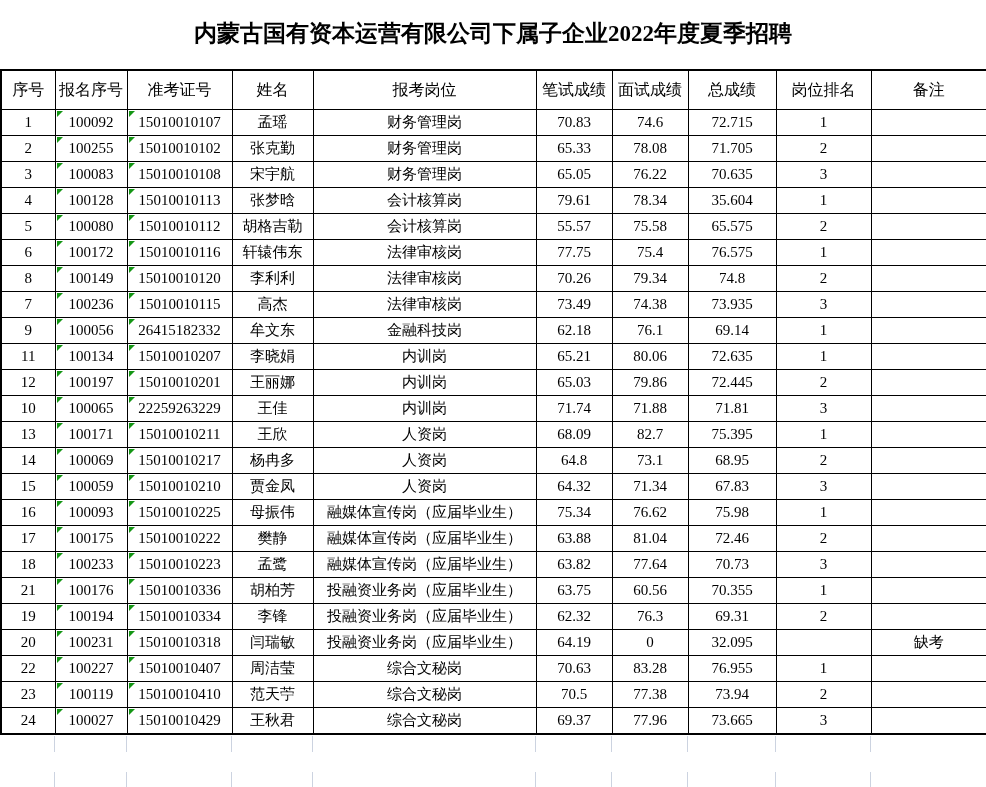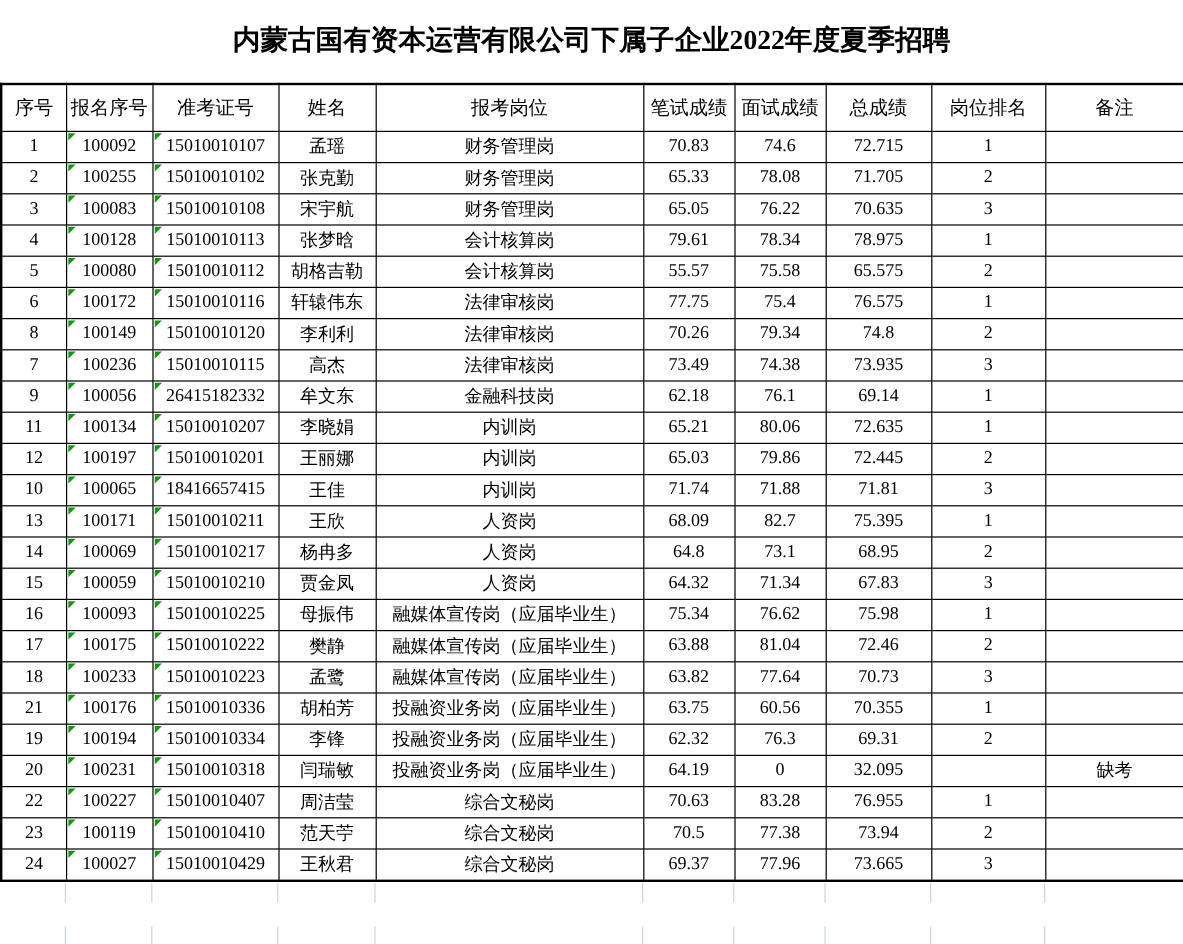--- a/index.html
+++ b/index.html
@@ -125,21 +125,21 @@
     </tr>
 
     <tr>
       <td><span class="v">4</span></td>
       <td><span class="tri"></span><span class="v">100128</span></td>
       <td><span class="tri"></span><span class="v">15010010113</span></td>
       <td><span class="v">张梦晗</span></td>
       <td><span class="v">会计核算岗</span></td>
       <td><span class="v">79.61</span></td>
       <td><span class="v">78.34</span></td>
-      <td><span class="v">78.975</span></td>
+      <td><span class="v">35.604</span></td>
       <td><span class="v">1</span></td>
       <td><span class="v"></span></td>
     </tr>
 
     <tr>
       <td><span class="v">5</span></td>
       <td><span class="tri"></span><span class="v">100080</span></td>
       <td><span class="tri"></span><span class="v">15010010112</span></td>
       <td><span class="v">胡格吉勒</span></td>
       <td><span class="v">会计核算岗</span></td>
@@ -224,21 +224,21 @@
       <td><span class="v">65.03</span></td>
       <td><span class="v">79.86</span></td>
       <td><span class="v">72.445</span></td>
       <td><span class="v">2</span></td>
       <td><span class="v"></span></td>
     </tr>
 
     <tr>
       <td><span class="v">10</span></td>
       <td><span class="tri"></span><span class="v">100065</span></td>
-      <td><span class="tri"></span><span class="v">18416657415</span></td>
+      <td><span class="tri"></span><span class="v">22259263229</span></td>
       <td><span class="v">王佳</span></td>
       <td><span class="v">内训岗</span></td>
       <td><span class="v">71.74</span></td>
       <td><span class="v">71.88</span></td>
       <td><span class="v">71.81</span></td>
       <td><span class="v">3</span></td>
       <td><span class="v"></span></td>
     </tr>
 
     <tr>

